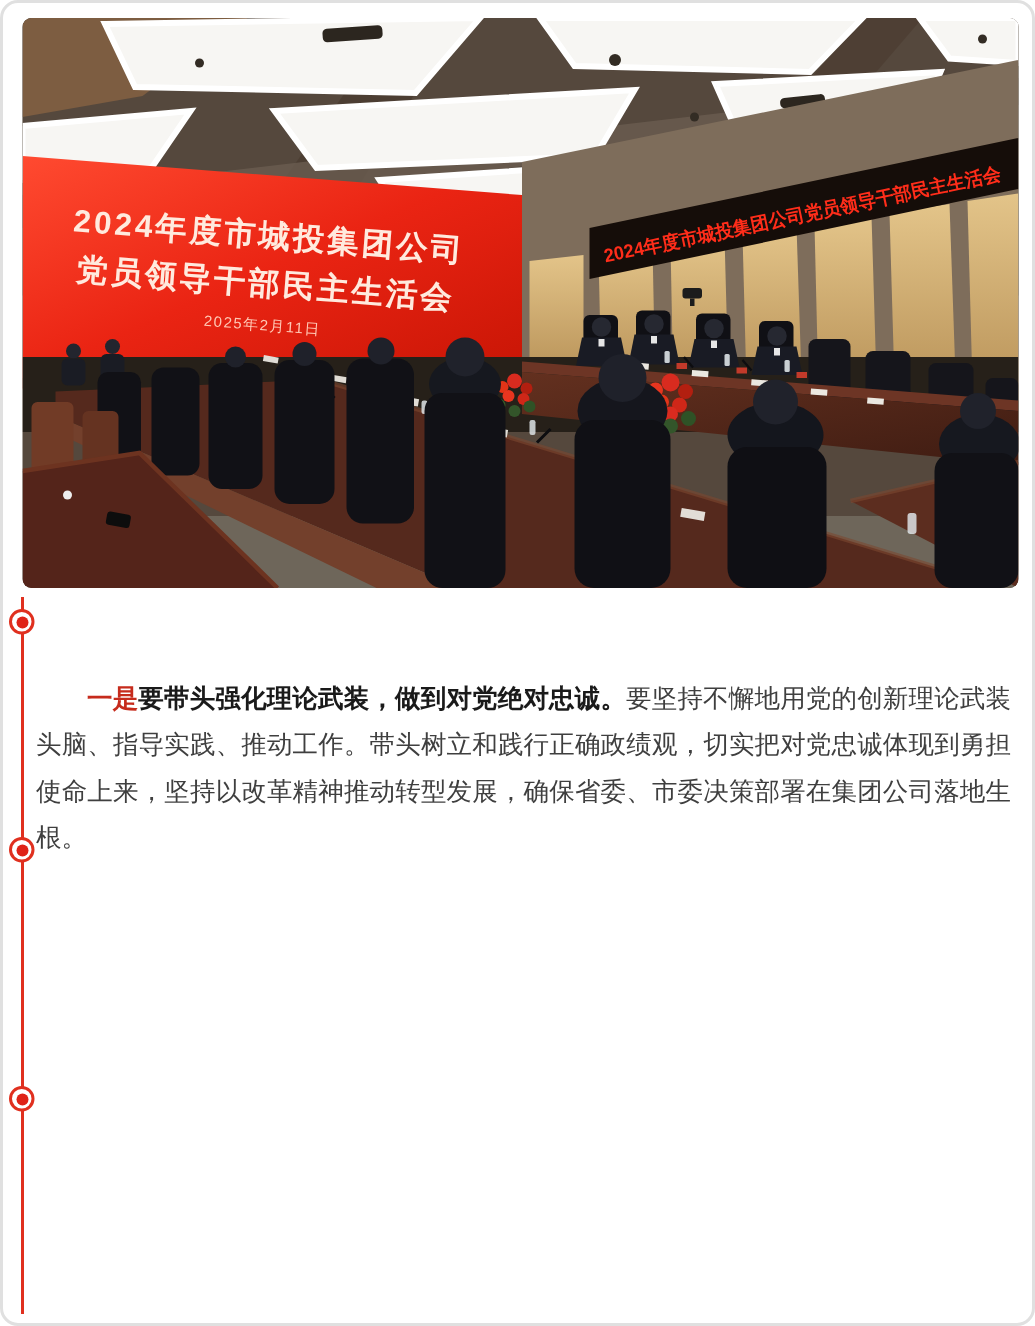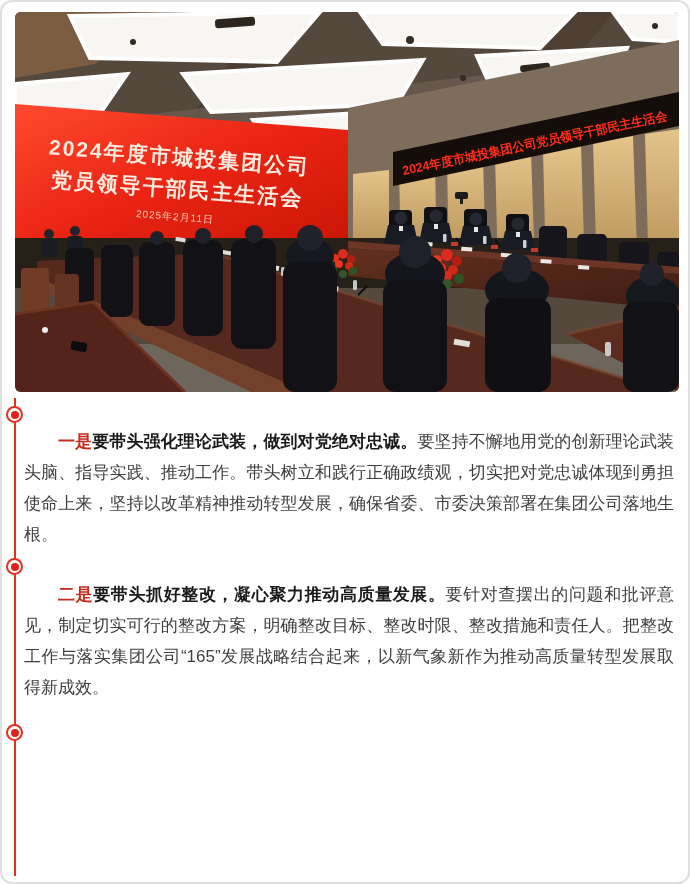--- a/index.html
+++ b/index.html
@@ -9,21 +9,21 @@
   .photo{position:absolute;left:13px;top:10px;width:664px;height:380px;border-radius:6px;
          overflow:hidden;margin:0;background:#55483d;}
   .photo svg{display:block;width:100%;height:100%;}
   .timeline{position:absolute;left:12px;top:396px;width:2px;height:478px;background:#e0301f;z-index:1;}
   .bullet{position:absolute;left:4px;width:17px;height:17px;border:2.5px solid #e0301f;background:#fff;
           border-radius:50%;box-sizing:border-box;display:flex;align-items:center;justify-content:center;z-index:2;}
   .bullet .dot{width:8px;height:8px;border-radius:50%;background:#df2318;}
   #b1{top:404px}#b2{top:556px}#b3{top:722px}
   .para{position:absolute;left:22px;width:650px;margin:0;font-size:17px;line-height:31px;
         text-align:justify;text-indent:34px;color:#3f3f3f;}
-  #p1{top:424px}#p2{top:577px}#p3{top:740px}
+  #p1{top:448px}#p2{top:577px}#p3{top:740px}
   .para .marker{color:#c62b1c;font-weight:bold;}
   .para .lead{color:#1a1a1a;font-weight:bold;}
   .para .body{color:#3f3f3f;font-weight:normal;}
 </style>
 </head>
 <body>
 
 <div class="page">
 
   <figure class="photo">
@@ -265,16 +265,15 @@
     </span>
   <span class="bullet" id="b2">
       <span class="dot"></span>
     </span>
   <span class="bullet" id="b3">
       <span class="dot"></span>
     </span>
 
   <p class="para" id="p1"><span class="marker">一是</span><span class="lead">要带头强化理论武装，做到对党绝对忠诚。</span><span class="body">要坚持不懈地用党的创新理论武装头脑、指导实践、推动工作。带头树立和践行正确政绩观，切实把对党忠诚体现到勇担使命上来，坚持以改革精神推动转型发展，确保省委、市委决策部署在集团公司落地生根。</span></p>
 
-  <p class="para" id="p2"><span class="marker">二是</span><span class="lead">要带头抓好整改，凝心聚力推动高质量发展。</span><span class="body">要针对查摆出的问题和批评意见，制定切实可行的整改方案，明确整改目标、整改时限、整改措施和责任人。把整改工作与落实集团公司“165”发展战略结合起来，以新气象新作为推动高质量转型发展取得新成效。</span></p>
 
 
 </div>
 
 </body></html>

